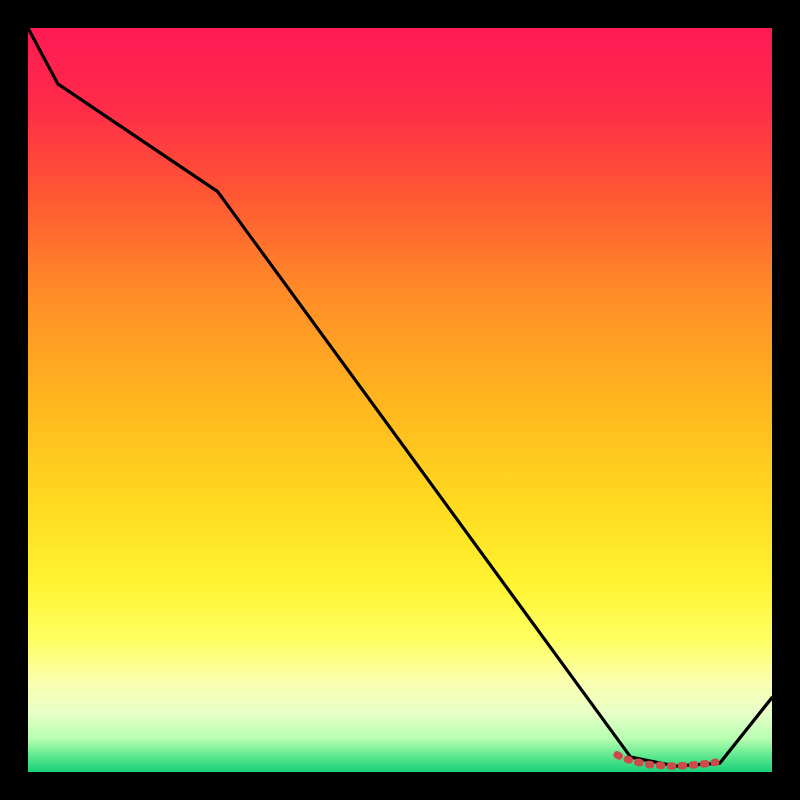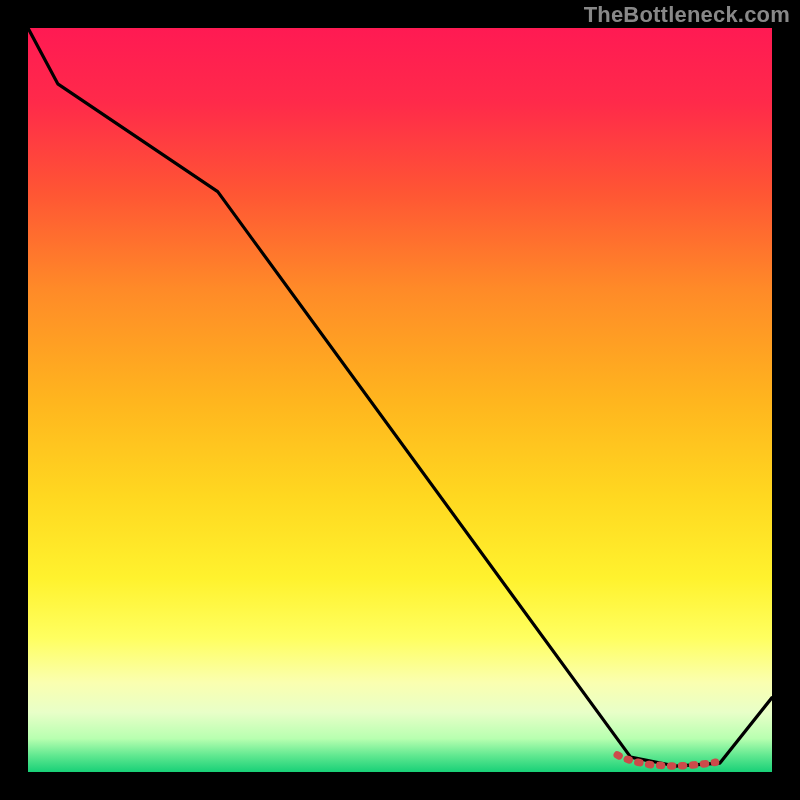--- a/index.html
+++ b/index.html
@@ -43,21 +43,20 @@
     height: 744px;
   }
   svg {
     display: block;
   }
 </style>
 </head>
 <body>
 
 <div class="frame">
-  <div class="watermark">TheBottleneck.com</div>
 
   <div class="plot-outer">
     <svg class="plot-inner" viewBox="0 0 744 744" width="744" height="744">
       <defs>
         <linearGradient id="bg-grad" x1="0" y1="0" x2="0" y2="1">
             <stop offset="0%" stop-color="#ff1a53"></stop>
             <stop offset="10%" stop-color="#ff2a4a"></stop>
             <stop offset="22%" stop-color="#ff5534"></stop>
             <stop offset="35%" stop-color="#ff8a28"></stop>
             <stop offset="50%" stop-color="#ffb51e"></stop>

